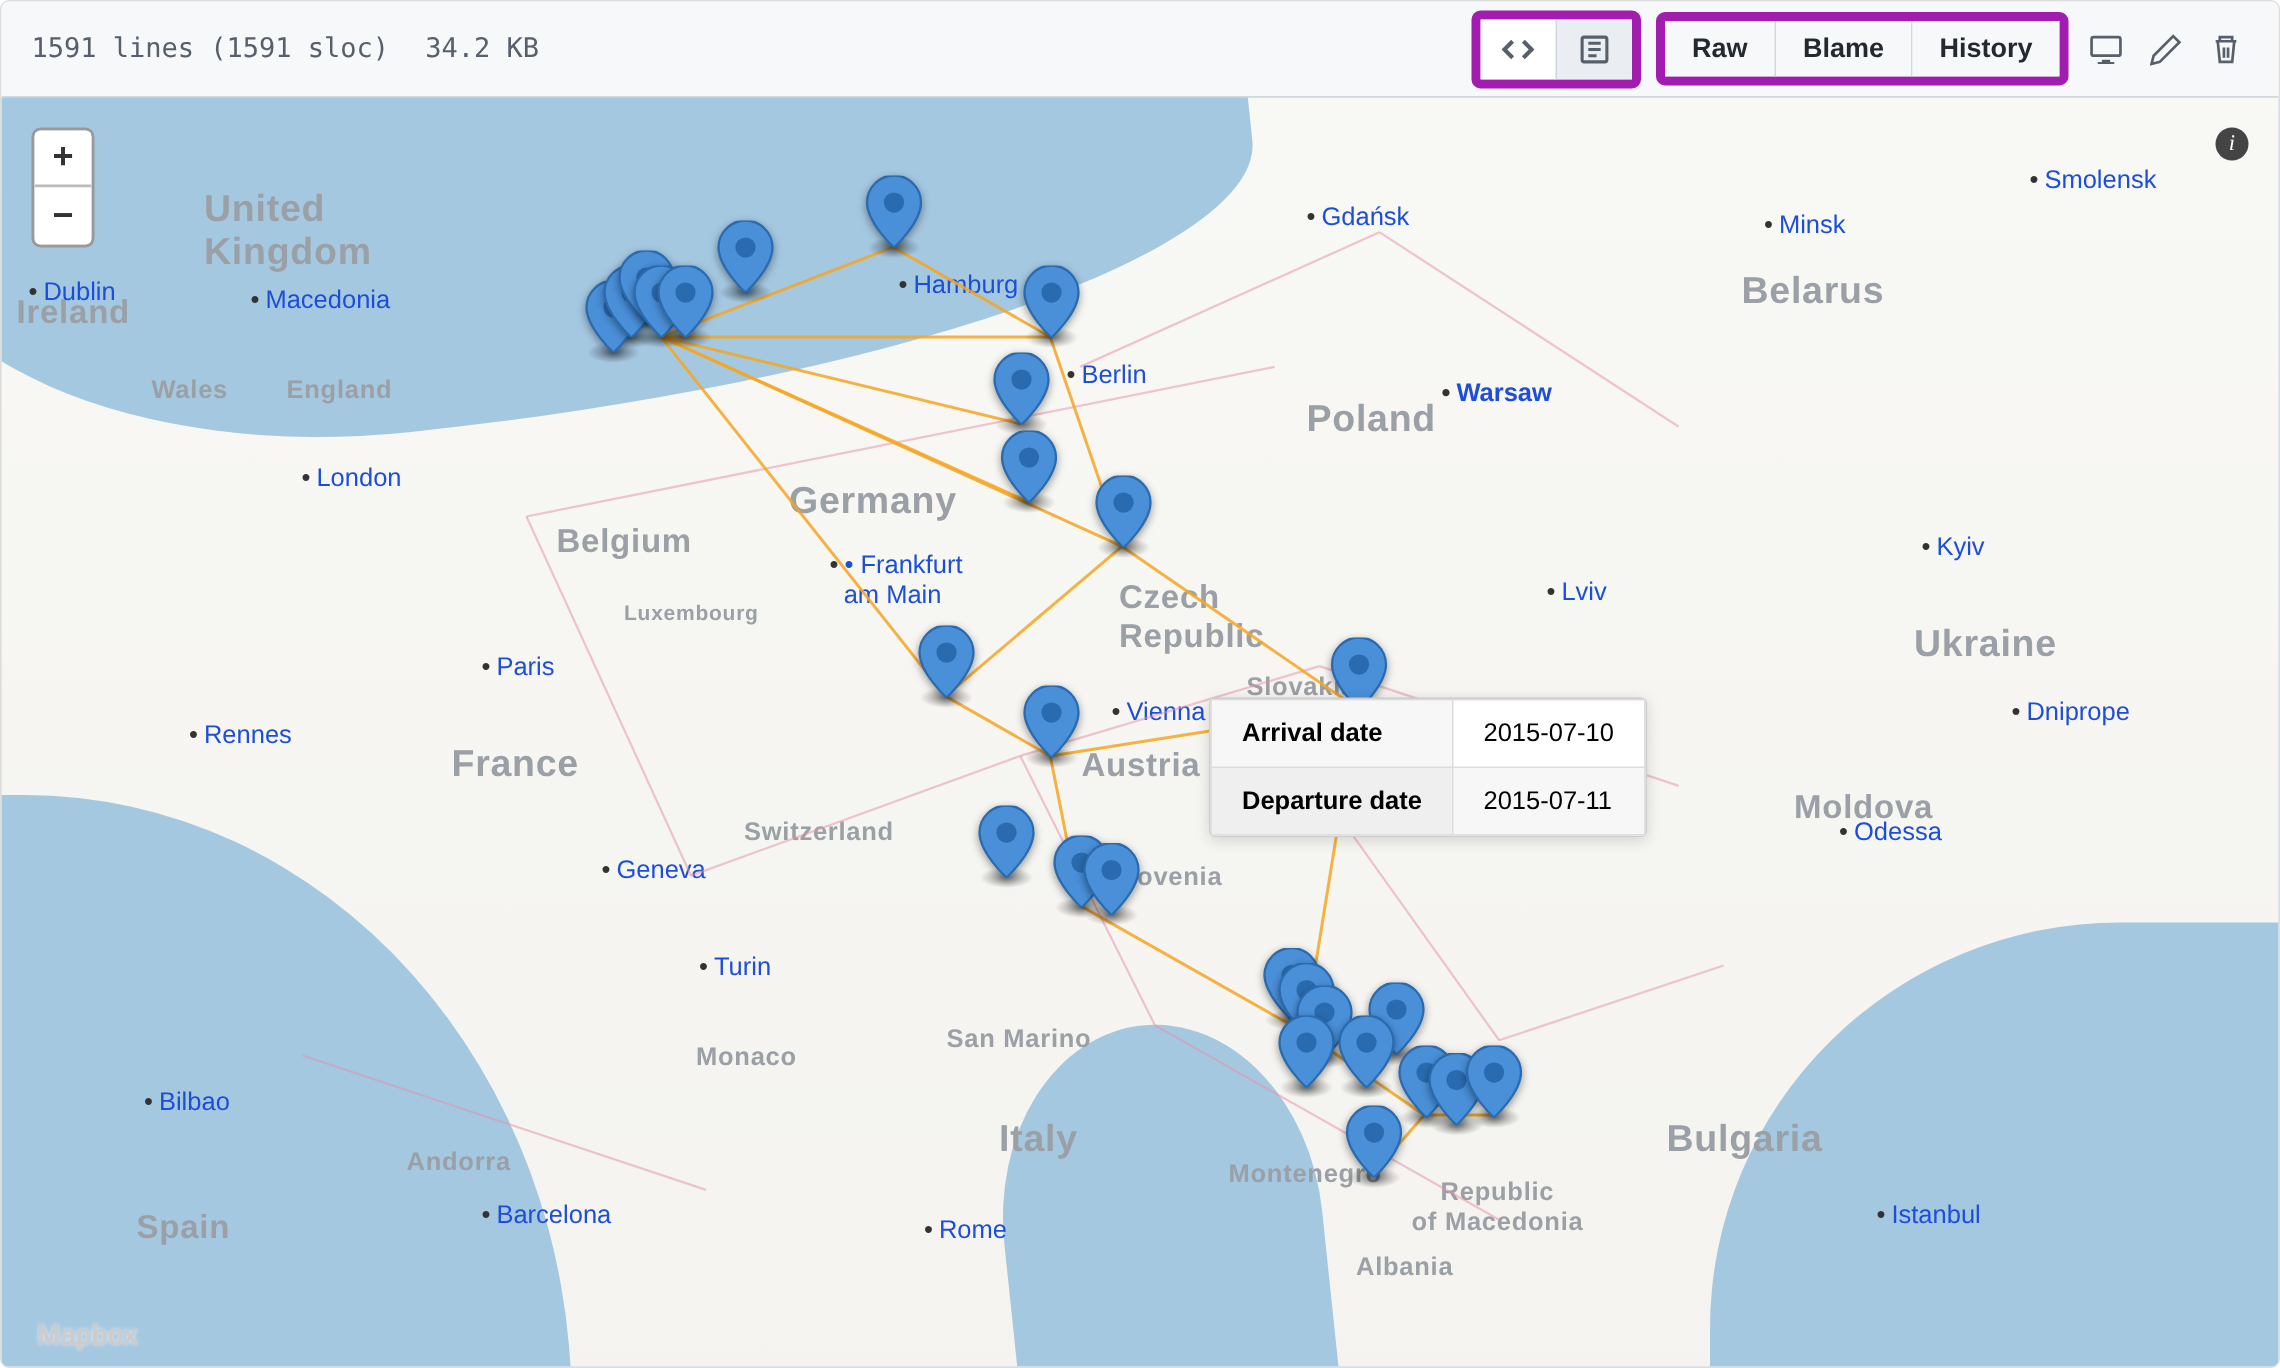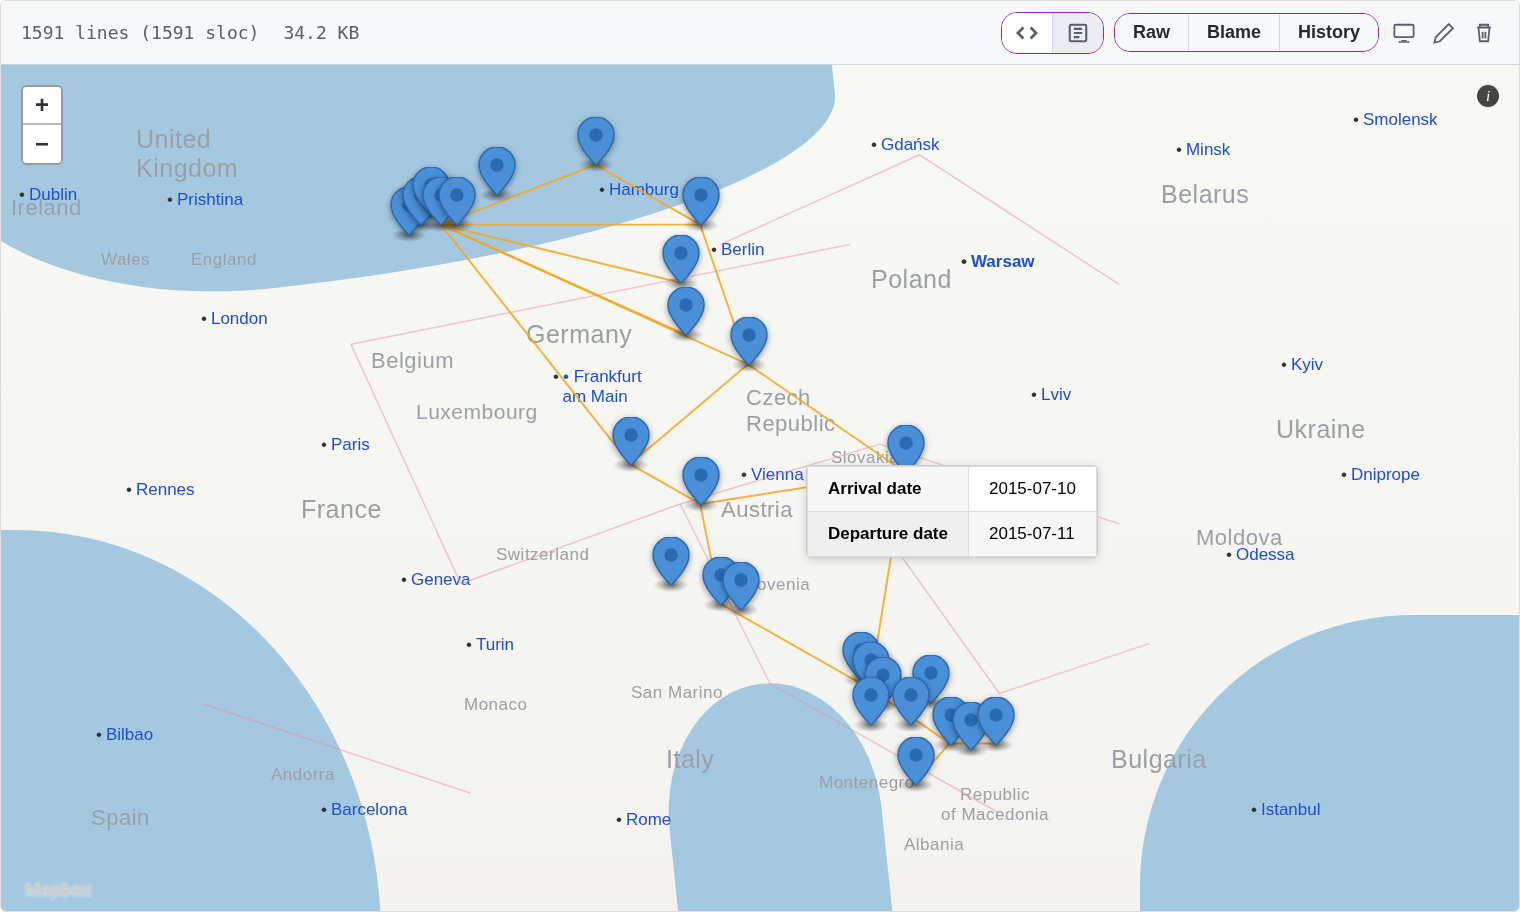--- a/index.html
+++ b/index.html
@@ -3,42 +3,42 @@
 <meta charset="utf-8">
 <style>
 *{box-sizing:border-box;margin:0;padding:0}
 body{font-family:-apple-system,BlinkMacSystemFont,"Segoe UI",Helvetica,Arial,sans-serif;background:#fff;overflow:hidden}
 .container{width:1520px;height:912px;position:relative;background:#fff;border:1px solid #ddd;border-radius:6px;overflow:hidden}
 
 
 .toolbar{height:64px;background:#f6f8fa;border-bottom:1px solid #d0d7de;display:flex;align-items:center;padding:0 20px;justify-content:space-between}
 .toolbar-left{display:flex;align-items:center;gap:24px;font-family:ui-monospace,SFMono-Regular,Menlo,monospace;font-size:18px;color:#57606a}
 .toolbar-right{display:flex;align-items:center;gap:10px}
-.btn-group{display:flex;border:1px solid #a21caf;border-radius:16px;overflow:hidden}
+.btn-group{display:flex;border:6px solid #a21caf;border-radius:6px;overflow:hidden}
 .btn-group button{border:none;border-right:1px solid #d0d7de;background:#fff;padding:9px 14px;cursor:pointer;display:flex;align-items:center;justify-content:center}
 .btn-group button:last-child{border-right:none}
 .btn-group button.active{background:#eaeef2}
 .btn-group .txt{background:#f6f8fa;font-size:18px;font-weight:600;color:#24292f;padding:8px 18px}
 .icon-btn{width:30px;height:30px;color:#57606a;cursor:pointer;display:flex;align-items:center;justify-content:center}
 .icon-btn svg{width:22px;height:22px}
 .btn-group button svg{width:22px;height:22px;color:#57606a}
 
 
 .map{position:absolute;top:64px;left:0;right:0;bottom:0;background:#a5c8e1;overflow:hidden}
 .land{position:absolute;inset:0;background:linear-gradient(to bottom,#f8f8f4,#f4f3ef)}
 .ocean{position:absolute;background:#a5c8e1}
 
 
 .sea-nw{left:-5%;top:-10%;width:60%;height:35%;border-radius:0 0 70% 40%/0 0 50% 70%;transform:rotate(-6deg)}
 .sea-sw{left:-15%;top:55%;width:40%;height:60%;border-radius:0 60% 0 0/0 80% 0 0}
 .sea-se{right:-5%;bottom:-5%;width:30%;height:40%;border-radius:60% 0 0 0/80% 0 0 0}
 .sea-it{left:44%;bottom:-5%;width:14%;height:32%;border-radius:50% 50% 0 0;transform:rotate(-6deg)}
 
 
-.clabel{position:absolute;color:#9aa0a6;font-size:22px;font-weight:400;white-space:nowrap;pointer-events:none;font-family:Arial,sans-serif;letter-spacing:0.5px}
+.clabel{position:absolute;color:#9aa0a6;font-size:22px;font-weight:700;white-space:nowrap;pointer-events:none;font-family:Arial,sans-serif;letter-spacing:0.5px}
 .clabel.big{font-size:25px}
 .city{position:absolute;color:#1d4ed8;font-size:17px;pointer-events:none;white-space:nowrap}
 .city::before{content:"•";margin-right:4px;color:#333}
 
 
 .zoom{position:absolute;top:20px;left:20px;background:#fff;border:2px solid #999;border-radius:6px;width:42px;overflow:hidden;z-index:50}
 .zoom button{display:block;width:100%;height:38px;border:none;background:#fff;font-size:24px;font-weight:bold;color:#333;cursor:pointer}
 .zoom button:first-child{border-bottom:2px solid #bbb}
 
 .attrib{position:absolute;bottom:10px;left:24px;font-size:18px;font-family:Arial;color:#ccc;letter-spacing:0.5px;-webkit-text-stroke:1px #ccc;text-shadow:0 0 3px #fff}
@@ -171,42 +171,42 @@
               <td>2015-07-11</td>
             </tr>
       </tbody>
         </table>
     </div>
   <div class="clabel big" style="left: 135px; top: 60px;">United<br>Kingdom</div>
       <div class="clabel" style="left: 10px; top: 130px;">Ireland</div>
       <div class="clabel" style="font-size: 17px; left: 100px; top: 185px;">Wales</div>
       <div class="clabel" style="font-size: 17px; left: 190px; top: 185px;">England</div>
       <div class="clabel" style="left: 370px; top: 283px;">Belgium</div>
-      <div class="clabel" style="font-size: 21px; left: 415px; top: 335px;">Luxembourg</div>
+      <div class="clabel" style="font-size: 14px; left: 415px; top: 335px;">Luxembourg</div>
       <div class="clabel big" style="left: 525px; top: 255px;">Germany</div>
       <div class="clabel big" style="left: 300px; top: 430px;">France</div>
       <div class="clabel" style="font-size: 17px; left: 495px; top: 480px;">Switzerland</div>
       <div class="clabel" style="left: 720px; top: 432px;">Austria</div>
       <div class="clabel" style="font-size: 17px; left: 740px; top: 510px;">Slovenia</div>
       <div class="clabel big" style="left: 665px; top: 680px;">Italy</div>
       <div class="clabel big" style="left: 870px; top: 200px;">Poland</div>
       <div class="clabel" style="left: 745px; top: 320px;">Czech<br>Republic</div>
       <div class="clabel" style="font-size: 17px; left: 830px; top: 383px;">Slovakia</div>
       <div class="clabel big" style="left: 1160px; top: 115px;">Belarus</div>
       <div class="clabel big" style="left: 1275px; top: 350px;">Ukraine</div>
       <div class="clabel" style="left: 1195px; top: 460px;">Moldova</div>
       <div class="clabel" style="font-size: 17px; left: 818px; top: 708px;">Montenegro</div>
       <div class="clabel" style="font-size: 17px; left: 940px; top: 720px; text-align: center;">Republic<br>of Macedonia</div>
       <div class="clabel big" style="left: 1110px; top: 680px;">Bulgaria</div>
       <div class="clabel" style="font-size: 17px; left: 903px; top: 770px;">Albania</div>
       <div class="clabel" style="font-size: 17px; left: 270px; top: 700px;">Andorra</div>
       <div class="clabel" style="font-size: 17px; left: 463px; top: 630px;">Monaco</div>
       <div class="clabel" style="font-size: 17px; left: 630px; top: 618px;">San Marino</div>
       <div class="city" style="left: 18px; top: 120px;">Dublin</div>
-      <div class="city" style="left: 166px; top: 125px;">Prishtina</div>
+      <div class="city" style="left: 166px; top: 125px;">Macedonia</div>
       <div class="city" style="left: 200px; top: 244px;">London</div>
       <div class="city" style="left: 125px; top: 415px;">Rennes</div>
       <div class="city" style="left: 320px; top: 370px;">Paris</div>
       <div class="city" style="left: 95px; top: 660px;">Bilbao</div>
       <div class="city" style="left: 320px; top: 735px;">Barcelona</div>
       <div class="city" style="left: 400px; top: 505px;">Geneva</div>
       <div class="city" style="left: 465px; top: 570px;">Turin</div>
       <div class="city" style="left: 615px; top: 745px;">Rome</div>
       <div class="city" style="left: 552px; top: 302px; white-space: normal;">• Frankfurt<br>&nbsp;&nbsp;am Main</div>
       <div class="city" style="left: 598px; top: 115px;">Hamburg</div>

